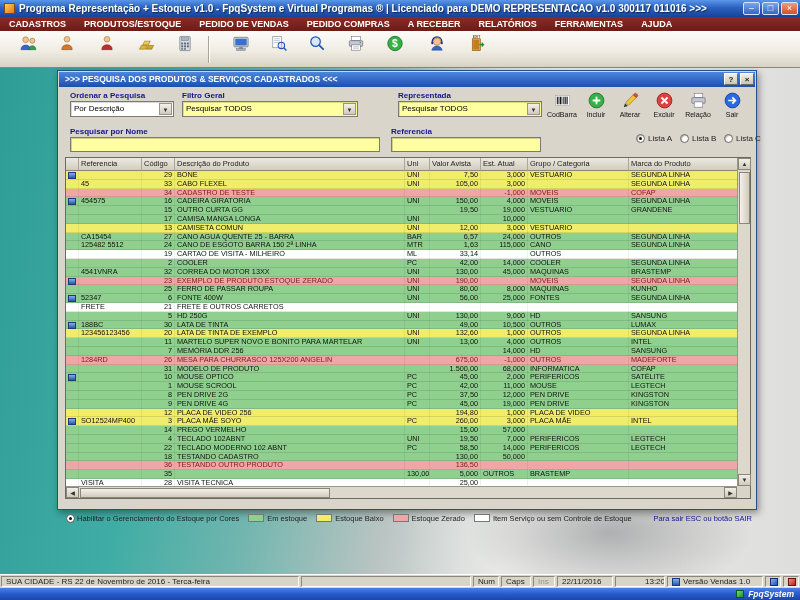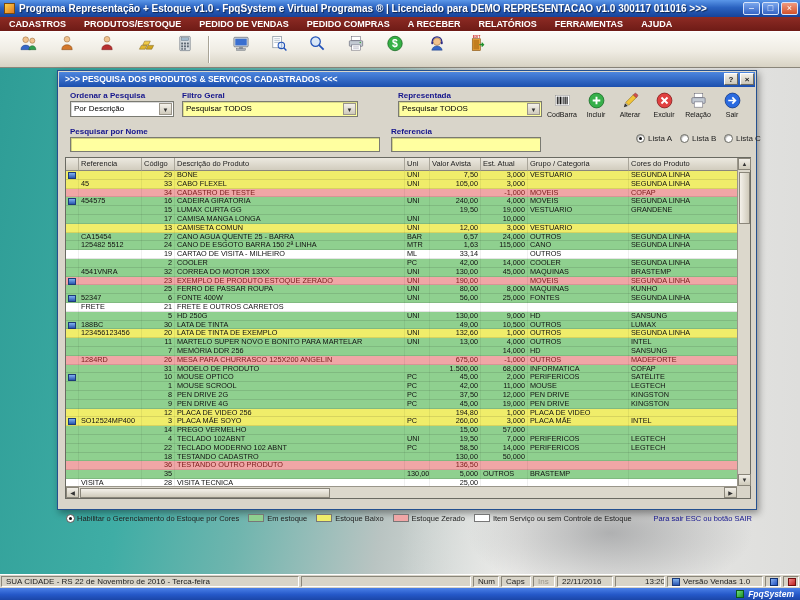--- a/index.html
+++ b/index.html
@@ -335,21 +335,21 @@
       <div id="grid">
         <div id="grid-header">
             <div class="hc"></div>
             <div class="hc">Referencia</div>
             <div class="hc">Código</div>
             <div class="hc">Descrição do Produto</div>
             <div class="hc">Uni</div>
             <div class="hc">Valor Avista</div>
             <div class="hc">Est. Atual</div>
             <div class="hc">Grupo / Categoria</div>
-            <div class="hc">Cores do Produto</div>
+            <div class="hc">Marca do Produto</div>
           </div>
         <div id="grid-rows">
             <div class="grow low">
               <div class="c"><span class="photo-ico"></span></div>
               <div class="c "></div>
               <div class="c num">29</div>
               <div class="c ">BONE</div>
               <div class="c ">UNI</div>
               <div class="c num">7,50</div>
               <div class="c num">3,000</div>
@@ -377,30 +377,30 @@
               <div class="c num">-1,000</div>
               <div class="c ">MOVEIS</div>
               <div class="c ">COFAP</div>
             </div>
             <div class="grow ok">
               <div class="c"><span class="photo-ico"></span></div>
               <div class="c ">454575</div>
               <div class="c num">16</div>
               <div class="c ">CADEIRA GIRATORIA</div>
               <div class="c ">UNI</div>
-              <div class="c num">240,00</div>
+              <div class="c num">150,00</div>
               <div class="c num">4,000</div>
               <div class="c ">MOVEIS</div>
               <div class="c ">SEGUNDA LINHA</div>
             </div>
             <div class="grow ok">
               <div class="c"></div>
               <div class="c "></div>
               <div class="c num">15</div>
-              <div class="c ">LUMAX CURTA GG</div>
+              <div class="c ">OUTRO CURTA GG</div>
               <div class="c "></div>
               <div class="c num">19,50</div>
               <div class="c num">19,000</div>
               <div class="c ">VESTUARIO</div>
               <div class="c ">GRANDENE</div>
             </div>
             <div class="grow ok">
               <div class="c"></div>
               <div class="c "></div>
               <div class="c num">17</div>

